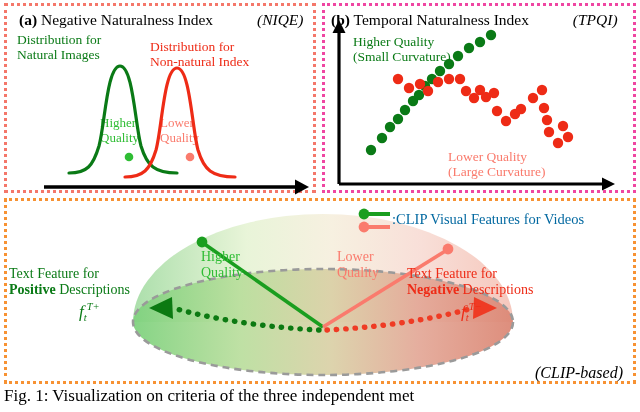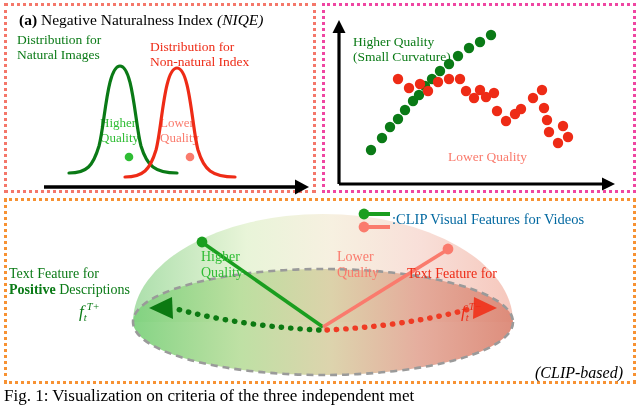--- a/index.html
+++ b/index.html
@@ -8,21 +8,21 @@
     font-family:"Liberation Serif","DejaVu Serif",serif;
     color:#000;
   }
   .panel{position:absolute;background:#fff;box-sizing:border-box;}
   #panel-a{left:4px;top:3px;width:312px;height:190px;border:3px dotted #f4776a;}
   #panel-b{left:322px;top:3px;width:314px;height:190px;border:3px dotted #ef46a2;}
   #panel-c{left:4px;top:198px;width:632px;height:186px;border:3px dotted #f79233;}
 
   .ttl{position:absolute;white-space:nowrap;font-size:15.5px;line-height:1;}
   .ttl b{font-weight:bold;}
-  .ttl i{font-style:italic;}
+  .ttl i{font-style:italic;margin-left:40px;}
 
   .lbl{position:absolute;white-space:nowrap;line-height:1.12;}
 
   .grn-dark{color:#0a7a16;}
   .grn-mid{color:#2fbd34;}
   .red-dark{color:#ee2b16;}
   .red-soft{color:#fa7b6d;}
 
   svg{position:absolute;left:0;top:0;overflow:visible;}
 
@@ -73,28 +73,34 @@
 
     <circle cx="122" cy="151" r="4.3" fill="#2fbd34"></circle>
     <circle cx="183" cy="151" r="4.3" fill="#fa7b6d"></circle>
 
     <line x1="37" y1="181" x2="290" y2="181" stroke="#000" stroke-width="3.4"></line>
     <polygon points="288,173.5 302,181 288,188.5" fill="#000"></polygon>
   </svg>
 </div>
 
 <div class="panel" id="panel-b">
+  <div class="ttl" style="left:6px;top:6px;">
+    <b>(b)</b>
+    <span>Temporal Naturalness Index</span>
+    <i>(TPQI)</i>
+  </div>
 
   <div class="lbl grn-dark" style="left:28px;top:28px;width:150px;font-size:13.5px;">
     <div>Higher Quality</div>
     <div>(Small Curvature)</div>
   </div>
 
   <div class="lbl red-soft" style="left:123px;top:143px;width:160px;font-size:13.5px;">
     <div>Lower Quality</div>
+    <div>(Large Curvature)</div>
   </div>
 
   <svg width="314" height="190">
 
     <line x1="14" y1="178" x2="14" y2="26" stroke="#000" stroke-width="3.2"></line>
     <polygon points="7.5,27 14,14 20.5,27" fill="#000"></polygon>
     <line x1="14" y1="178" x2="278" y2="178" stroke="#000" stroke-width="3.2"></line>
     <polygon points="277,171.5 290,178 277,184.5" fill="#000"></polygon>
 
     <g fill="#0a7a16">
@@ -203,20 +209,21 @@
   </div>
 
   <div class="lbl grn-dark" style="left:2px;top:65px;width:150px;font-size:14px;">
     <div>Text Feature for</div>
     <div><b>Positive</b><span> Descriptions</span></div>
   </div>
   <div class="mjx grn-dark" style="left:72px;top:100px;font-size:17px;"><span>f</span><sub>t</sub><sup>T+</sup></div>
 
   <div class="lbl red-dark" style="left:400px;top:65px;width:160px;font-size:14px;">
     <div>Text Feature for</div>
+    <div><b>Negative</b><span> Descriptions</span></div>
   </div>
   <div class="mjx red-dark" style="left:454px;top:100px;font-size:17px;"><span>f</span><sub>t</sub><sup>T−</sup></div>
 
   <div class="ttl" style="right:10px;top:164px;text-align:right;font-size:16px;">
     <i>(CLIP-based)</i>
   </div>
 </div>
 
 <div class="cap">Fig. 1: Visualization on criteria of the three independent met</div>
 

